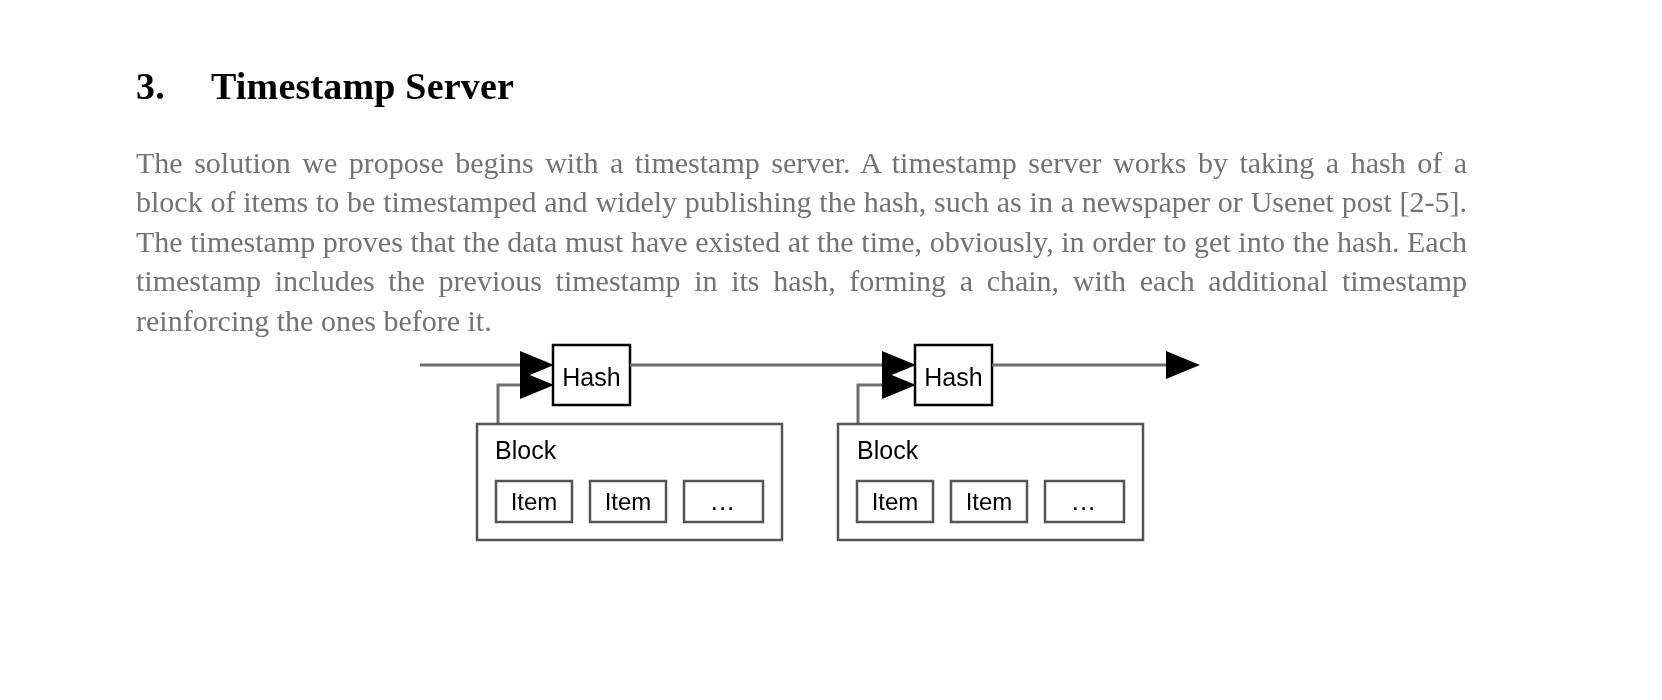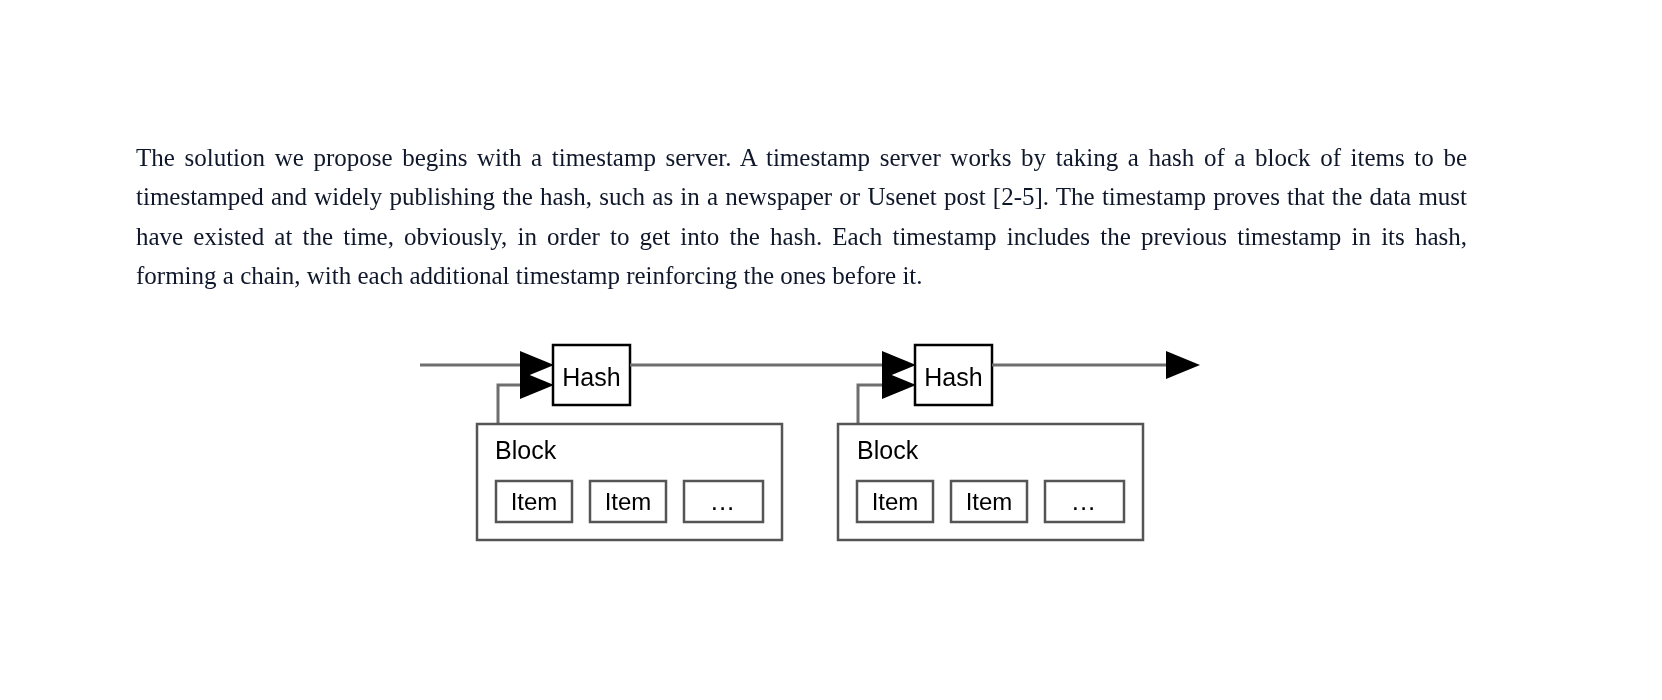--- a/index.html
+++ b/index.html
@@ -45,25 +45,25 @@
     margin-left: 46px;
   }
 
   
   .body-paragraph {
     position: absolute;
     left: 136px;
     top: 113px;
     width: 1331px;
     font-family: "Liberation Serif", "DejaVu Serif", serif;
-    font-size: 25px;
+    font-size: 30px;
     line-height: 39.4px;
     text-align: justify;
     text-justify: inter-word;
-    color: #0f172a;
+    color: #737373;
   }
 
   
   .diagram {
     position: absolute;
     left: 0;
     top: 320px;
     width: 1662px;
     height: 260px;
     padding-left: 8px;
@@ -87,20 +87,21 @@
     font-size: 26px;
     fill: #000000;
     letter-spacing: 1px;
   }
 </style>
 </head>
 <body>
 
 <div class="page">
 
+  <h1 class="section-heading"><span class="num">3.</span><span class="ttl">Timestamp Server</span></h1>
 
   <p class="body-paragraph">The solution we propose begins with a timestamp server.  A timestamp server works by taking a hash of a block of items to be timestamped and widely publishing the hash, such as in a newspaper or Usenet post [2-5].  The timestamp proves that the data must have existed at the time, obviously, in order to get into the hash.  Each timestamp includes the previous timestamp in its hash, forming a chain, with each additional timestamp reinforcing the ones before it.</p>
 
   <div class="diagram">
     <svg width="1662" height="260" viewBox="0 0 1662 260" xmlns="http://www.w3.org/2000/svg">
 
       <line x1="412" y1="45" x2="516" y2="45" stroke="#6e6e6e" stroke-width="3"></line>
       <polygon points="512,31 546,45 512,59" fill="#000000"></polygon>
 
       <polyline points="490,105 490,65 516,65" fill="none" stroke="#6e6e6e" stroke-width="3"></polyline>

